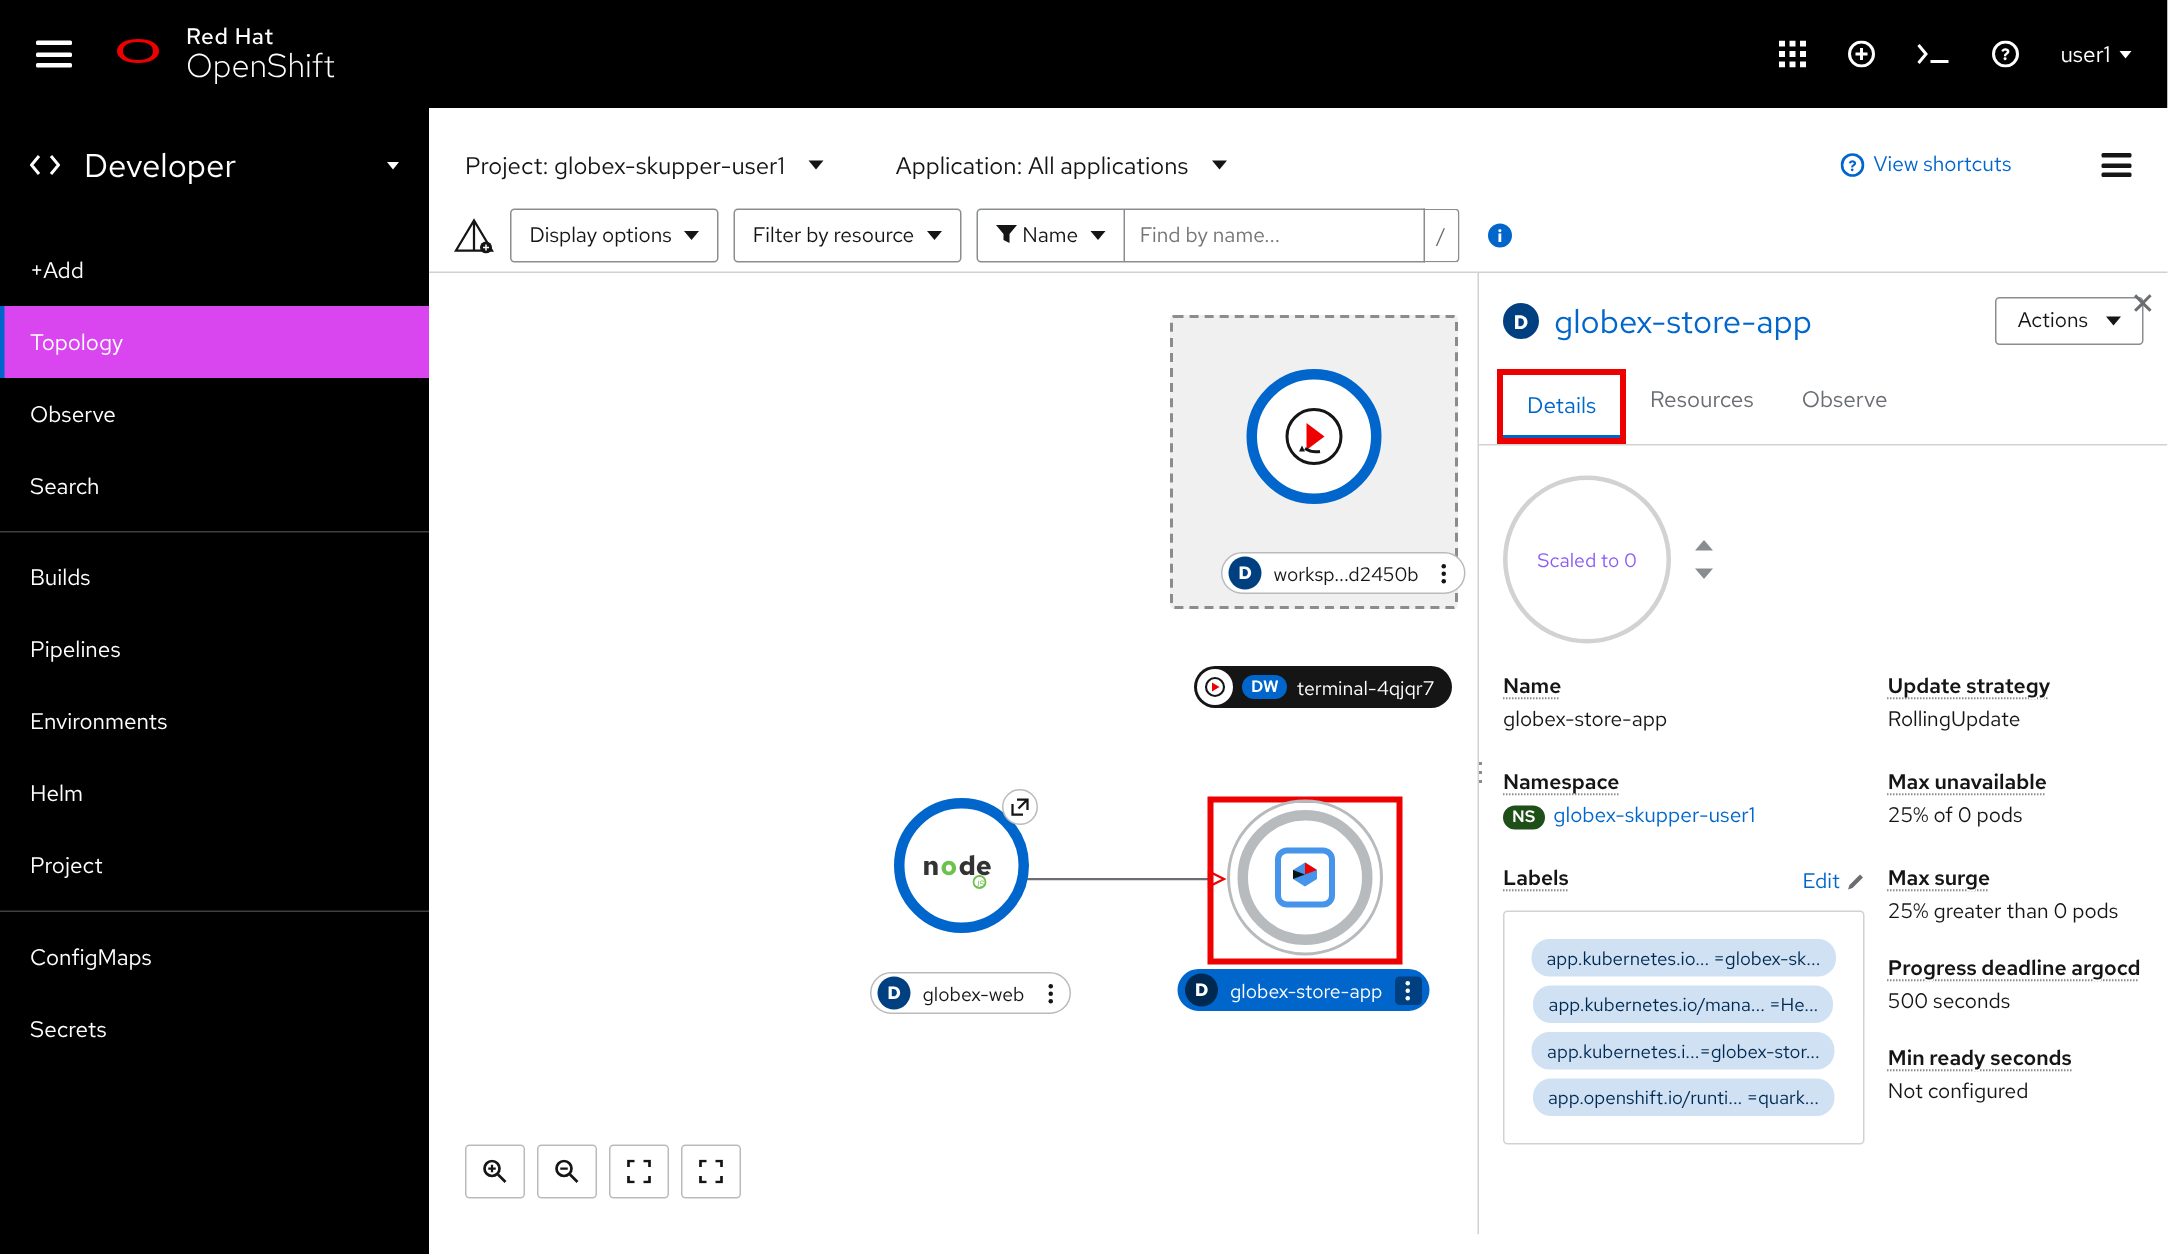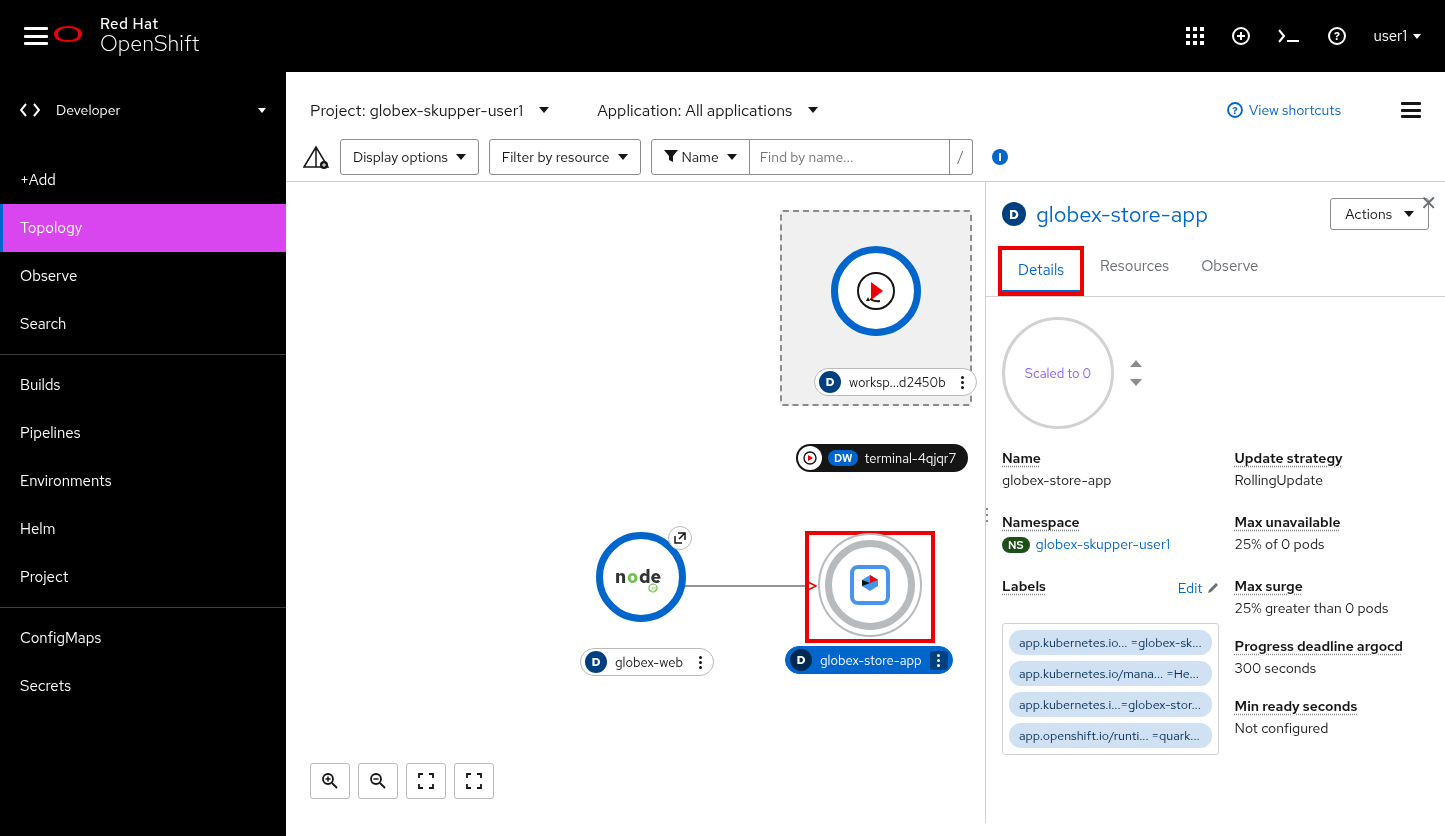--- a/index.html
+++ b/index.html
@@ -1,37 +1,37 @@
 <!DOCTYPE html>
 <html><head>
 <meta charset="utf-8">
 <style>
 * { margin:0; padding:0; box-sizing:border-box; font-family:"Red Hat Text","Helvetica Neue",Arial,sans-serif; }
 body { background:#fff; width:1445px; height:836px; overflow:hidden; color:#151515; }
 
 
 .masthead { height:72px; background:#000; display:flex; align-items:center; padding:0 24px; justify-content:space-between; }
-.masthead-left { display:flex; align-items:center; }
+.masthead-left { display:flex; align-items:center; gap:24px; }
 .hamburger { width:24px; height:18px; display:flex; flex-direction:column; justify-content:space-between; cursor:pointer; }
 .hamburger span { height:3px; background:#fff; border-radius:1px; }
 .logo { display:flex; align-items:center; gap:12px; }
 .logo-text { color:#fff; line-height:1.1; }
 .logo-text .brand { font-weight:500; font-size:15px; letter-spacing:0.5px; }
 .logo-text .product { font-weight:300; font-size:22px; }
 .masthead-right { display:flex; align-items:center; gap:28px; color:#fff; }
 .masthead-right svg { fill:#fff; }
 .mh-icon { cursor:pointer; display:flex; align-items:center; }
 .user-menu { display:flex; align-items:center; gap:6px; font-size:15px; cursor:pointer; }
 .caret-down { width:0; height:0; border-left:4px solid transparent; border-right:4px solid transparent; border-top:5px solid #fff; }
 
 
 .sidebar { position:absolute; top:72px; left:0; width:286px; height:764px; background:#000; color:#fff; }
 .perspective { height:76px; display:flex; align-items:center; padding:0 20px; gap:16px; cursor:pointer; }
 .perspective svg { fill:#fff; }
-.perspective-label { flex:1; font-size:14px; }
+.perspective-label { flex:1; font-size:22px; }
 .nav-section { padding:8px 0; }
 .nav-item { height:48px; display:flex; align-items:center; padding:0 20px; font-size:15px; color:#fff; cursor:pointer; }
 .nav-item.active { background:#d946ef; position:relative; }
 .nav-item.active::before { content:""; position:absolute; left:0; top:0; bottom:0; width:3px; background:#0066cc; }
 .nav-divider { height:1px; background:#3c3f42; margin:6px 0; }
 
 
 .content { position:absolute; top:88px; left:286px; right:0; height:735px; display:flex; flex-direction:column; }
 .topbar1 { height:44px; display:flex; align-items:center; padding:0 24px; gap:48px; border-bottom:0; }
 .proj-select { display:flex; align-items:center; gap:12px; font-size:16px; cursor:pointer; }
@@ -101,21 +101,21 @@
 .chev-up { border-bottom:7px solid #8a8d90; }
 .chev-down { border-top:7px solid #8a8d90; }
 
 .detail-grid { display:grid; grid-template-columns:1fr 1fr; gap:24px 16px; }
 .detail-item .k { font-size:14px; font-weight:600; text-decoration:underline dotted #8a8d90; text-underline-offset:3px; margin-bottom:4px; }
 .detail-item .v { font-size:14px; color:#151515; }
 .ns-badge { display:inline-flex; align-items:center; background:#1e4f18; color:#fff; border-radius:10px; padding:1px 6px; font-size:11px; font-weight:600; margin-right:6px; }
 .link { color:#0066cc; }
 .labels-head { display:flex; justify-content:space-between; align-items:center; }
 .edit-link { color:#0066cc; font-size:14px; display:flex; align-items:center; gap:4px; cursor:pointer; }
-.labels-box { margin-top:24px; border:1px solid #d2d2d2; border-radius:3px; padding:6px; display:flex; flex-direction:column; gap:6px; }
+.labels-box { margin-top:8px; border:1px solid #d2d2d2; border-radius:3px; padding:18px; display:flex; flex-direction:column; gap:6px;align-items:center; }
 .label-chip { background:#cfe1f3; color:#002952; border-radius:12px; padding:4px 10px; font-size:12.5px; overflow:hidden; text-overflow:ellipsis; white-space:nowrap; }
 
 .drag-notch { position:absolute; left:-4px; top:326px; width:6px; height:14px; display:flex; flex-direction:column; justify-content:space-between; }
 .drag-notch span { height:2px; background:#8a8d90; }
 </style>
 </head>
 <body>
 
 <div class="masthead">
   <div class="masthead-left">
@@ -434,21 +434,21 @@
               <span class="label-chip">app.kubernetes.io... =globex-sk...</span>
               <span class="label-chip">app.kubernetes.io/mana... =He...</span>
               <span class="label-chip">app.kubernetes.i...=globex-stor...</span>
               <span class="label-chip">app.openshift.io/runti... =quark...</span>
             </div>
           </div>
           <div class="detail-item">
             <div class="k">Max surge</div>
             <div class="v" style="margin-bottom:20px;">25% greater than 0 pods</div>
             <div class="k">Progress deadline argocd</div>
-            <div class="v" style="margin-bottom:20px;">300 seconds</div>
+            <div class="v" style="margin-bottom:20px;">500 seconds</div>
             <div class="k">Min ready seconds</div>
             <div class="v">Not configured</div>
           </div>
         </div>
       </div>
     </div>
   </div>
 </div>
 
 </body></html>

